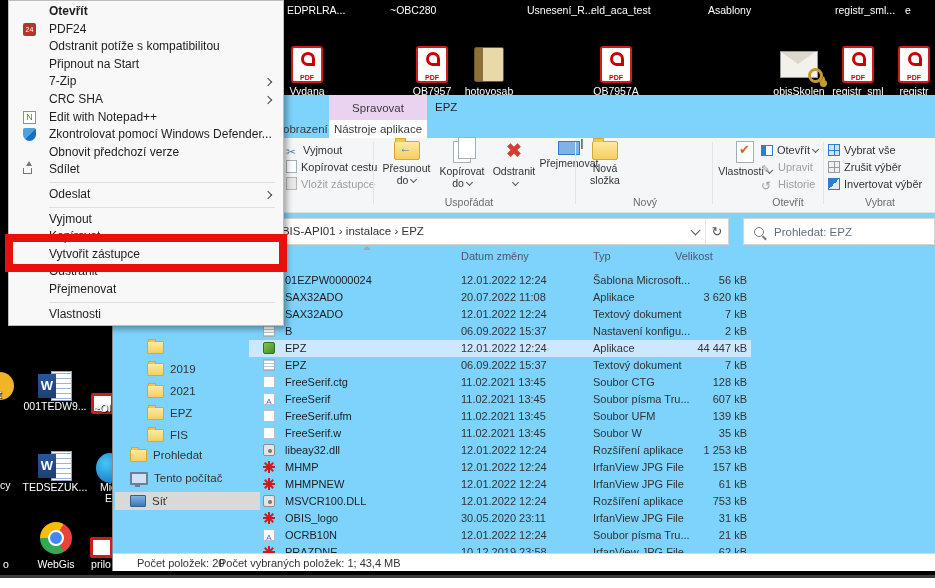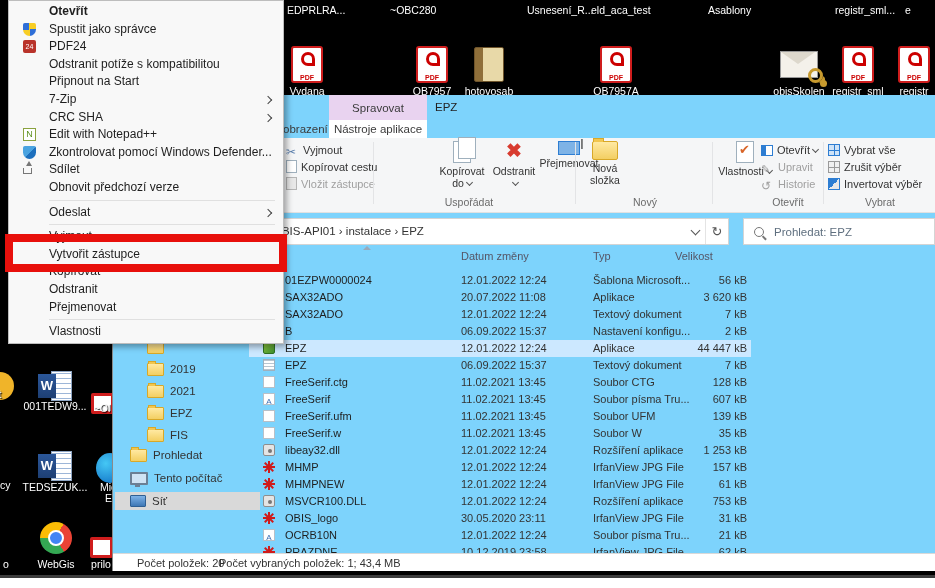--- a/index.html
+++ b/index.html
@@ -227,20 +227,22 @@
     <span class="tab partial">Zobrazení</span>
     <span class="tab active">Nástroje aplikace</span>
 
     <div class="ribbon">
       <div class="rb-smallcol" style="left:173px">
         <div class="rb-small"><span class="si si-cut"></span><span>Vyjmout</span></div>
         <div class="rb-small"><span class="si si-copypath"></span><span>Kopírovat cestu</span></div>
         <div class="rb-small dis"><span class="si si-paste"></span><span>Vložit zástupce</span></div>
       </div>
       <div class="rb-sep" style="left:260px"></div>
+      <div class="rb-big dd" style="left:266px;width:55px">
+        <span class="rbicon ri-folder ri-move"></span><span>Přesunout do</span></div>
       <div class="rb-big dd" style="left:322px;width:54px">
         <span class="rbicon ri-pages"></span><span>Kopírovat do</span></div>
       <div class="rb-big dd" style="left:376px;width:50px">
         <span class="rbicon ri-del">✖</span><span>Odstranit</span></div>
       <div class="rb-big" style="left:424px;width:64px">
         <span class="rbicon ri-ren"></span><span>Přejmenovat</span></div>
       <div class="rb-sep" style="left:462px"></div>
       <div class="rb-big" style="left:466px;width:52px">
         <span class="rbicon ri-folder"></span><span>Nová složka</span></div>
       <div class="rb-sep" style="left:599px"></div>
@@ -442,35 +444,34 @@
       </div>
 
     <div class="status">
       <span style="left:24px">Počet položek: 20</span>
       <span style="left:106px">Počet vybraných položek: 1; 43,4 MB</span>
     </div>
   </div>
 
   <div id="ctxmenu">
       <div class="ctx-item bold"><span>Otevřít</span></div>
-      <div class="ctx-item"><div class="mi mi-shield"></div><span>Spustit jako správce</span></div>
       <div class="ctx-item"><div class="mi mi-pdf24"></div><span>PDF24</span></div>
       <div class="ctx-item"><span>Odstranit potíže s kompatibilitou</span></div>
       <div class="ctx-item"><span>Připnout na Start</span></div>
       <div class="ctx-item"><span>7-Zip</span><div class="ctx-arrow"></div></div>
       <div class="ctx-item"><span>CRC SHA</span><div class="ctx-arrow"></div></div>
       <div class="ctx-item"><div class="mi mi-npp"></div><span>Edit with Notepad++</span></div>
       <div class="ctx-item"><div class="mi mi-defender"></div><span>Zkontrolovat pomocí Windows Defender...</span></div>
+      <div class="ctx-item"><span>Obnovit předchozí verze</span></div>
       <div class="ctx-item"><div class="mi mi-share"></div><span>Sdílet</span></div>
-      <div class="ctx-item"><span>Obnovit předchozí verze</span></div>
       <div class="ctx-sep"></div>
       <div class="ctx-item"><span>Odeslat</span><div class="ctx-arrow"></div></div>
       <div class="ctx-sep"></div>
       <div class="ctx-item"><span>Vyjmout</span></div>
+      <div class="ctx-item"><span>Kopírovat</span></div>
       <div class="ctx-item"><span>Vytvořit zástupce</span></div>
-      <div class="ctx-item"><span>Kopírovat</span></div>
       <div class="ctx-item"><span>Odstranit</span></div>
       <div class="ctx-item"><span>Přejmenovat</span></div>
       <div class="ctx-sep"></div>
       <div class="ctx-item"><span>Vlastnosti</span></div>
     </div>
   <div id="redbox"></div>
 </div>
 
 </body></html>

